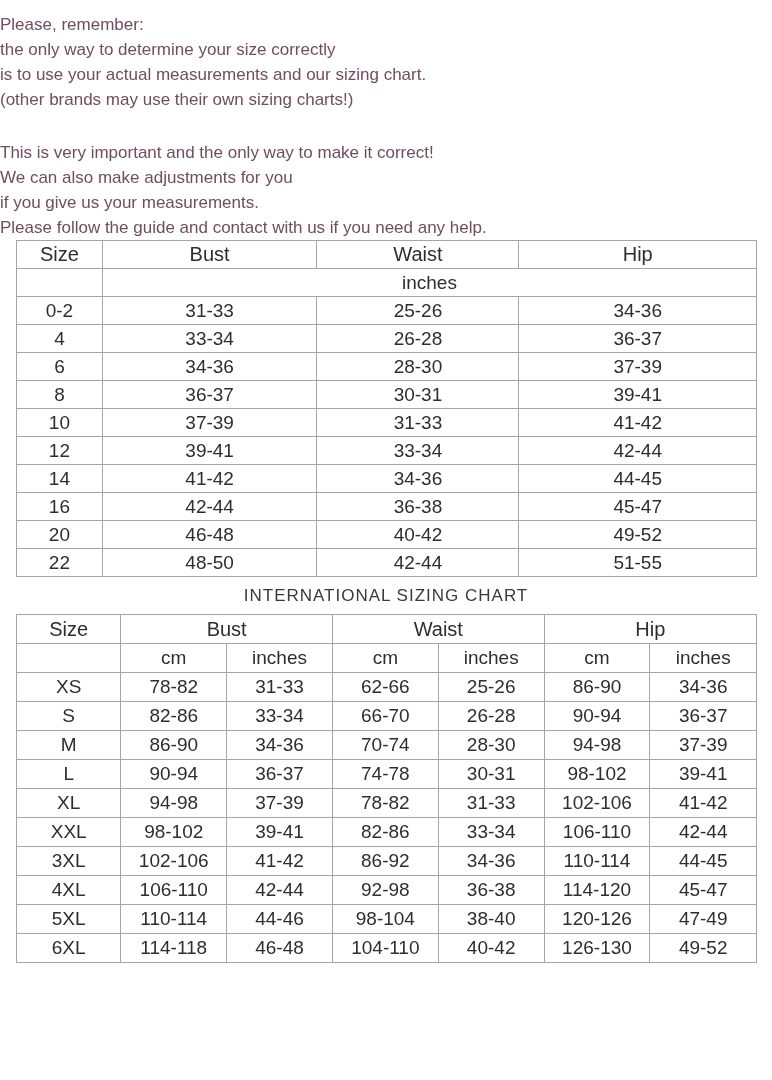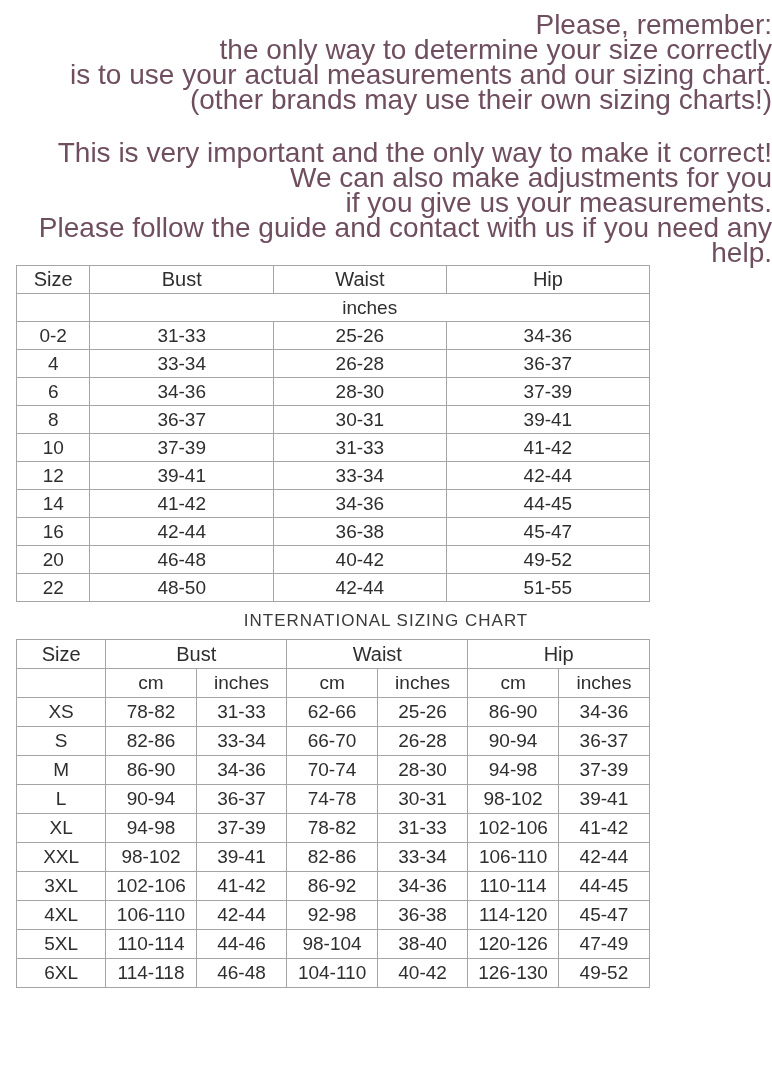--- a/index.html
+++ b/index.html
@@ -12,39 +12,39 @@
   html,body{background:#ffffff;}
   .page{
     width:772px;height:1080px;
     margin:0 auto;
     background:#fff;
     overflow:hidden;
     font-family:"Liberation Sans","DejaVu Sans",sans-serif;
     padding-top:12px;
   }
   .intro{
-    text-align:right;
+    text-align:left;
     color:var(--accent);
-    font-size:28px;
+    font-size:17px;
     line-height:25px;
     font-weight:400;
   }
   .intro.second{margin-top:28px;}
   .chart-title{
     text-align:center;
     color:var(--title);
     font-size:17px;
     letter-spacing:1px;
     margin-top:22px;
     margin-bottom:3px;
   }
   .chart-title.intl{margin-top:9px;margin-bottom:8px;}
   table.size-table{
     border-collapse:collapse;
-    width:634px;
+    width:741px;
     margin:0 15px 0 16px;
     table-layout:fixed;
     color:var(--ink);
     font-size:19px;
   }
   table.size-table th, table.size-table td{
     border:1px solid var(--border);
     text-align:center;
     font-weight:400;
     padding:0;

